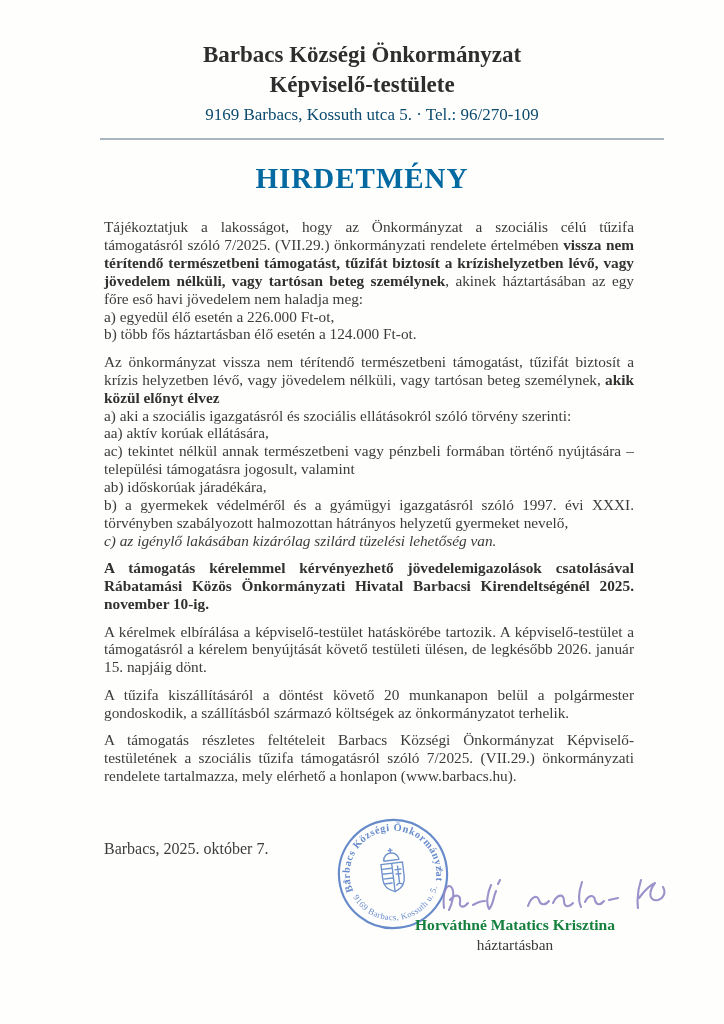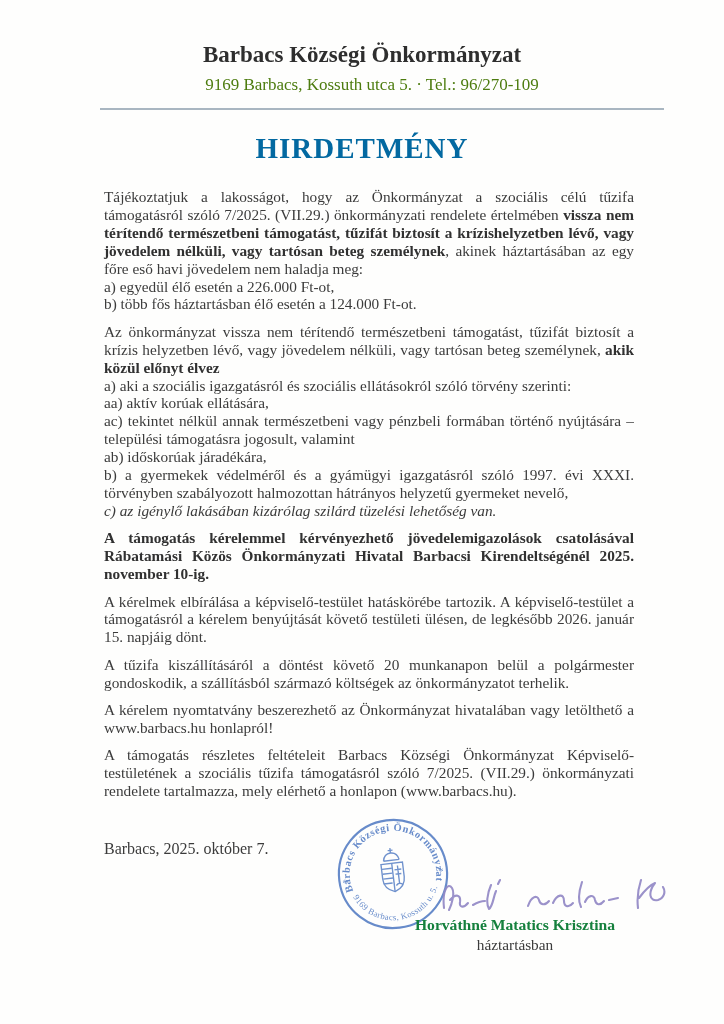--- a/index.html
+++ b/index.html
@@ -2,21 +2,21 @@
 <html lang="hu"><head>
 <meta charset="utf-8">
 <style>
   html,body{margin:0;padding:0;background:#ffffff;}
   .page{
     position:relative;width:724px;height:1024px;background:#fefefd;overflow:hidden;
     font-family:"Liberation Serif","DejaVu Serif",serif;color:#3b3b3b;
   }
   .letterhead{text-align:center;padding-top:40px;}
   .org{font-weight:bold;font-size:23px;line-height:30px;color:#2e2e2e;}
-  .addr{font-size:17px;margin-top:5px;color:#4d7c0f;margin-left:20px;}
+  .addr{font-size:17px;margin-top:5px;color:#0c4a6e;margin-left:20px;}
   .rule{height:2px;background:#a9b6c1;margin:13px 0 0 100px;width:564px;}
   .title{
     text-align:center;font-size:29px;letter-spacing:1px;color:#0369a1;
     margin:22px 0 0;font-weight:bold;
   }
   .content{
     width:530px;margin:23px 0 0 104px;
     font-size:15.3px;line-height:17.9px;text-align:justify;font-family:Liberation Serif, serif;
   }
   .block{margin:0 0 9.5px 0;}
@@ -32,20 +32,21 @@
   .name{font-weight:bold;font-size:15.6px;color:#15803d;}
   .role{font-size:15.3px;margin-top:1px;}
 </style>
 </head>
 <body>
 
 <div class="page">
 
   <header class="letterhead">
     <div class="org">Barbacs Községi Önkormányzat</div>
+    <div class="org">Képviselő-testülete</div>
     <div class="addr">9169 Barbacs, Kossuth utca 5. · Tel.: 96/270-109</div>
     <div class="rule"></div>
   </header>
 
   <h1 class="title">HIRDETMÉNY</h1>
 
   <main class="content">
 
     <section class="block">
       <p><span>Tájékoztatjuk a lakosságot, hogy az Önkormányzat a szociális célú tűzifa támogatásról szóló 7/2025. (VII.29.) önkormányzati rendelete értelmében </span><strong>vissza nem térítendő természetbeni támogatást, tűzifát biztosít a krízishelyzetben lévő, vagy jövedelem nélküli, vagy tartósan beteg személynek</strong><span>, akinek háztartásában az egy főre eső havi jövedelem nem haladja meg:</span></p>
@@ -68,23 +69,20 @@
     </section>
 
     <section class="block">
       <p>A kérelmek elbírálása a képviselő-testület hatáskörébe tartozik. A képviselő-testület a támogatásról a kérelem benyújtását követő testületi ülésen, de legkésőbb 2026. január 15. napjáig dönt.</p>
     </section>
 
     <section class="block">
       <p>A tűzifa kiszállításáról a döntést követő 20 munkanapon belül a polgármester gondoskodik, a szállításból származó költségek az önkormányzatot terhelik.</p>
     </section>
 
-    <section class="block">
-      <p>A kérelem nyomtatvány beszerezhető az Önkormányzat hivatalában vagy letölthető a www.barbacs.hu honlapról!</p>
-    </section>
 
     <section class="block">
       <p>A támogatás részletes feltételeit Barbacs Községi Önkormányzat Képviselő-testületének a szociális tűzifa támogatásról szóló 7/2025. (VII.29.) önkormányzati rendelete tartalmazza, mely elérhető a honlapon (www.barbacs.hu).</p>
     </section>
 
   </main>
 
   <footer class="sig-area">
 
     <div class="date">Barbacs, 2025. október 7.</div>

